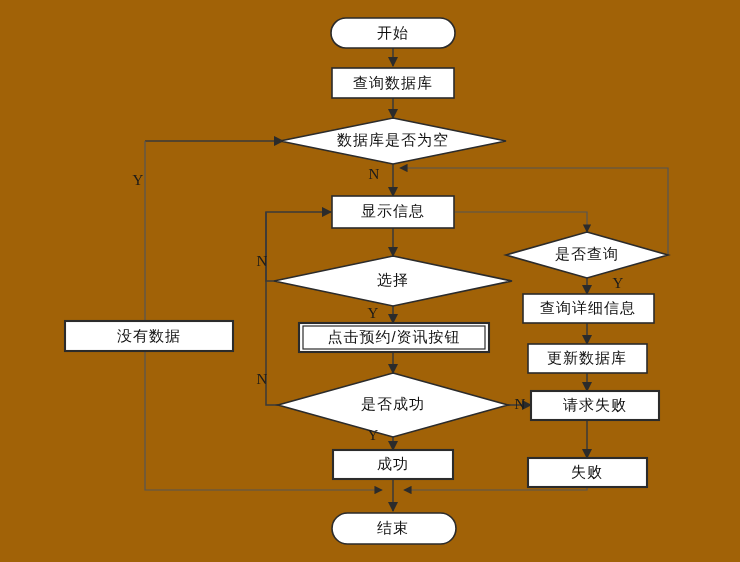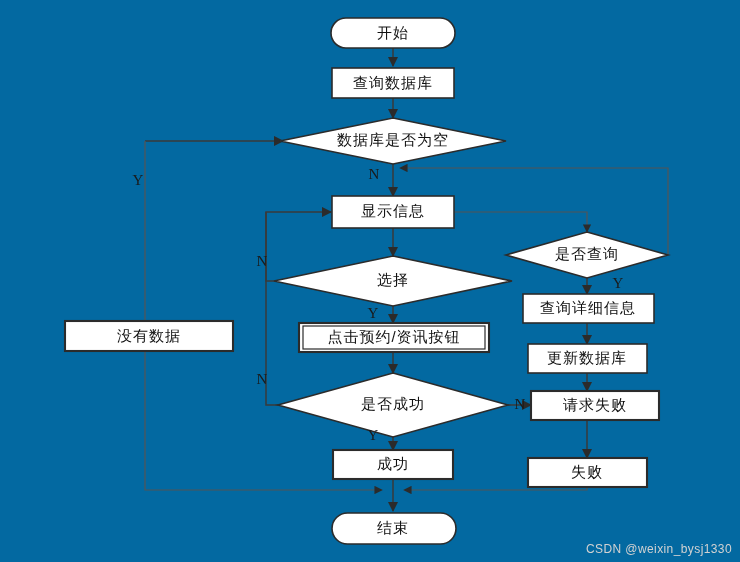--- a/index.html
+++ b/index.html
@@ -5,21 +5,21 @@
 <style>
   html,body{margin:0;padding:0;background:#ffffff;}
   body{
     font-family:"Liberation Sans","DejaVu Sans",sans-serif;
     -webkit-font-smoothing:antialiased;
   }
   #canvas{
     position:relative;
     width:740px;
     height:562px;
-    background:#0369a1;
+    background:#a16207;
     overflow:hidden;
   }
   #flow{position:absolute;left:0;top:0;width:740px;height:562px;}
   .nodetext{
     font-size:15px;
     fill:#111111;
     text-anchor:middle;
     dominant-baseline:middle;
     font-family:"Liberation Sans","DejaVu Sans",sans-serif;
     letter-spacing:1px;
@@ -184,15 +184,14 @@
       <text class="branchlabel" x="262" y="263">N</text>
       <text class="branchlabel" x="373" y="315">Y</text>
       <text class="branchlabel" x="262" y="381">N</text>
       <text class="branchlabel" x="520" y="406">N</text>
       <text class="branchlabel" x="373" y="437">Y</text>
       <text class="branchlabel" x="618" y="285">Y</text>
     </g>
 
   </svg>
 
-  <div id="watermark">CSDN @weixin_bysj1330</div>
 
 </div>
 
 </body></html>

